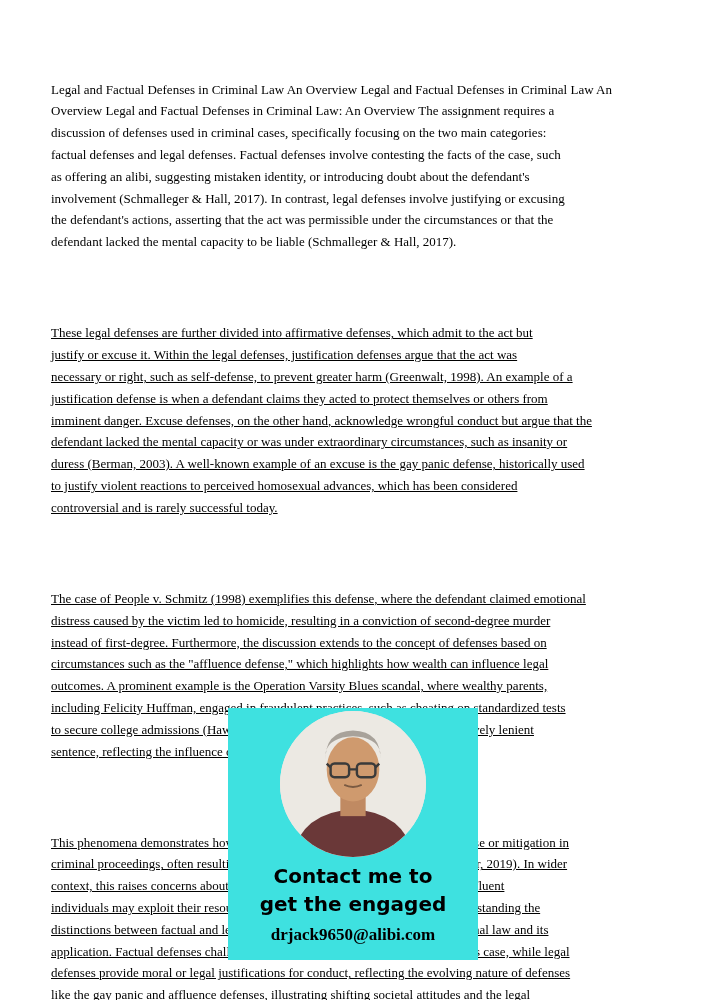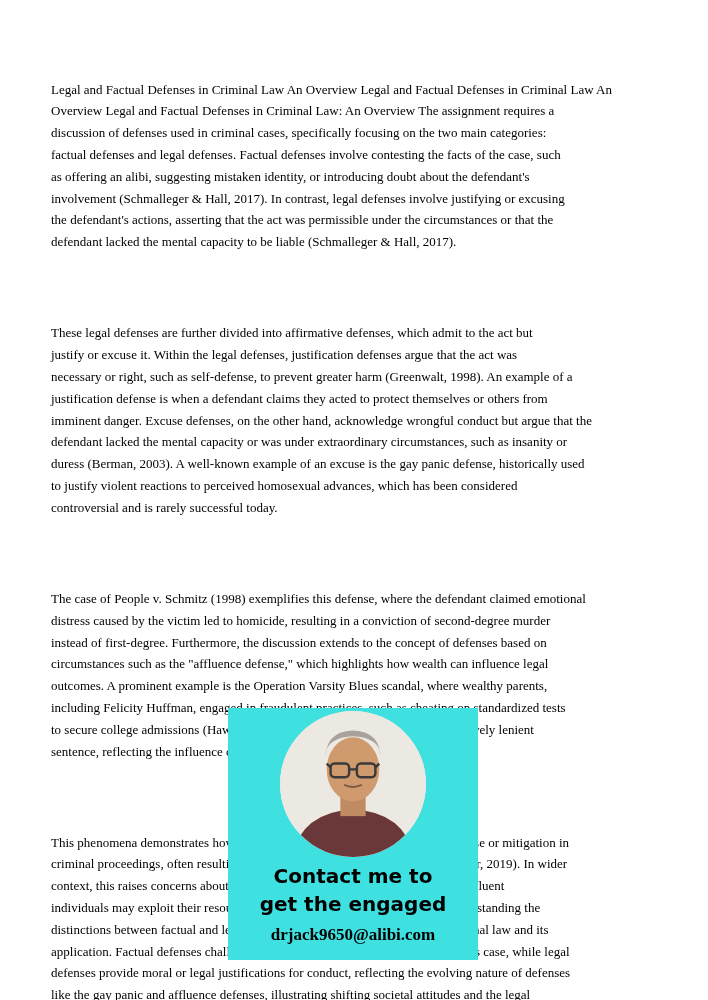--- a/index.html
+++ b/index.html
@@ -18,21 +18,21 @@
   .doc-text {
     position: absolute;
     left: 47px;
     top: 31px;
     width: 620px;
     font-size: 13px;
     line-height: 21.8px;
     white-space: pre;
   }
   .para { margin: 4px; }
-  .para + .para { margin-top: 21.8px; }
+  .para + .para { margin-top: 21.8px; text-decoration: underline; }
 
   .ad-box {
     position: absolute;
     left: 228px;
     top: 708px;
     width: 250px;
     height: 252px;
     background: var(--ad-bg, #3ee1e0);
     overflow: hidden;
   }

